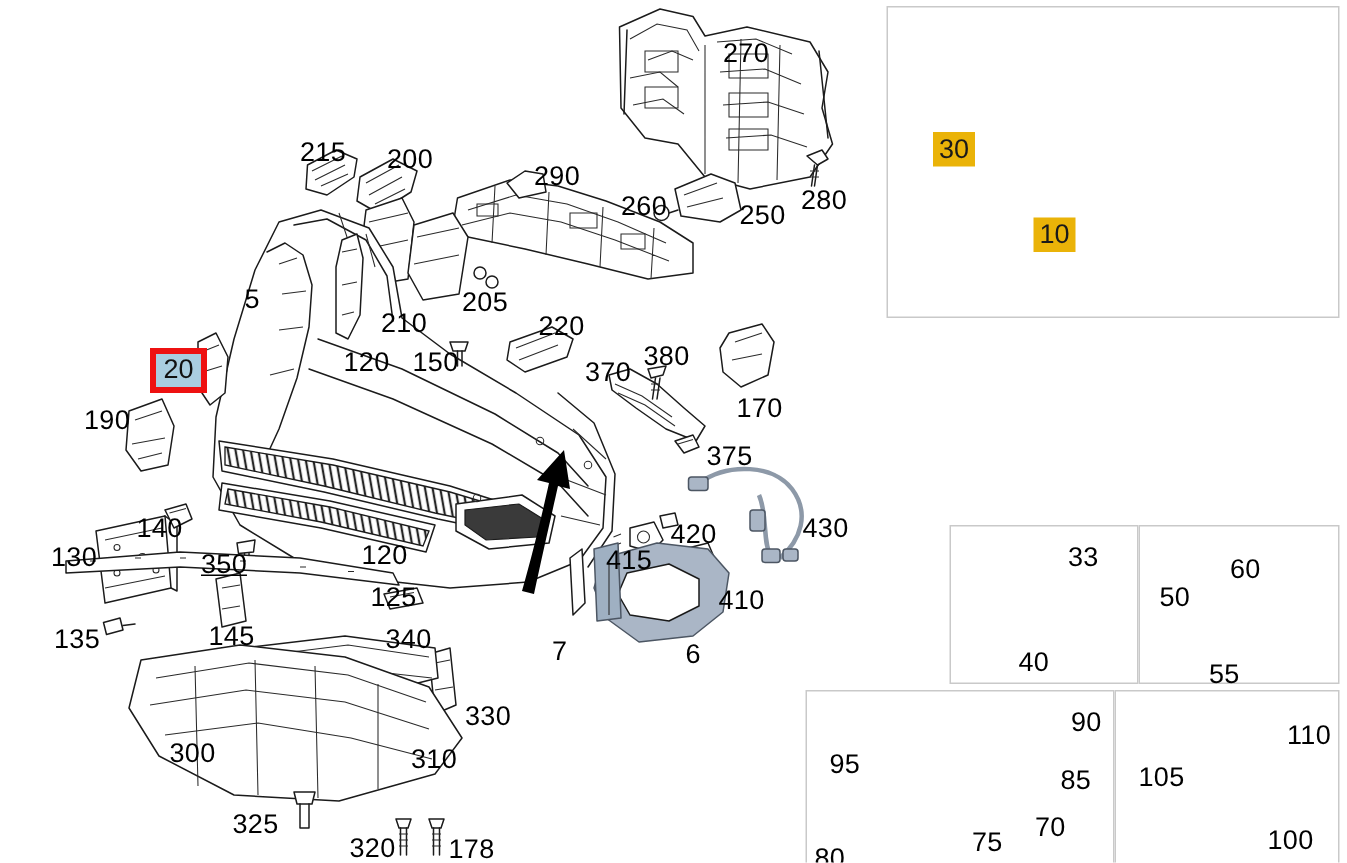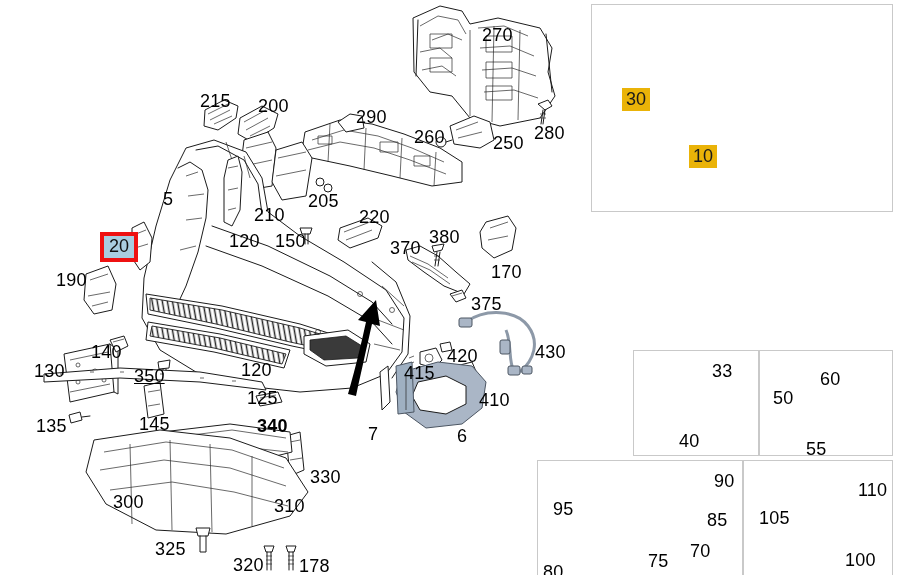--- a/index.html
+++ b/index.html
@@ -448,21 +448,21 @@
 
   <div class="sel" style="left:100px;top:232px;">20</div>
 
   <div class="lbl" style="left:91px;top:343px;">140</div>
   <div class="lbl" style="left:34px;top:362px;">130</div>
   <div class="lbl" style="left:134px;top:367px;text-decoration:underline;">350</div>
   <div class="lbl" style="left:36px;top:417px;">135</div>
   <div class="lbl" style="left:139px;top:415px;">145</div>
   <div class="lbl" style="left:241px;top:361px;">120</div>
   <div class="lbl" style="left:247px;top:389px;">125</div>
-  <div class="lbl" style="left:257px;top:417px;font-weight:bold;">340</div>
+  <div class="lbl" style="left:257px;top:417px;">340</div>
   <div class="lbl" style="left:113px;top:493px;">300</div>
   <div class="lbl" style="left:274px;top:497px;">310</div>
   <div class="lbl" style="left:310px;top:468px;">330</div>
   <div class="lbl" style="left:155px;top:540px;">325</div>
   <div class="lbl" style="left:233px;top:556px;">320</div>
   <div class="lbl" style="left:299px;top:557px;">178</div>
   <div class="lbl" style="left:404px;top:339px;margin-top:25px;">415</div>
   <div class="lbl" style="left:447px;top:347px;">420</div>
   <div class="lbl" style="left:535px;top:343px;">430</div>
   <div class="lbl" style="left:479px;top:391px;">410</div>

